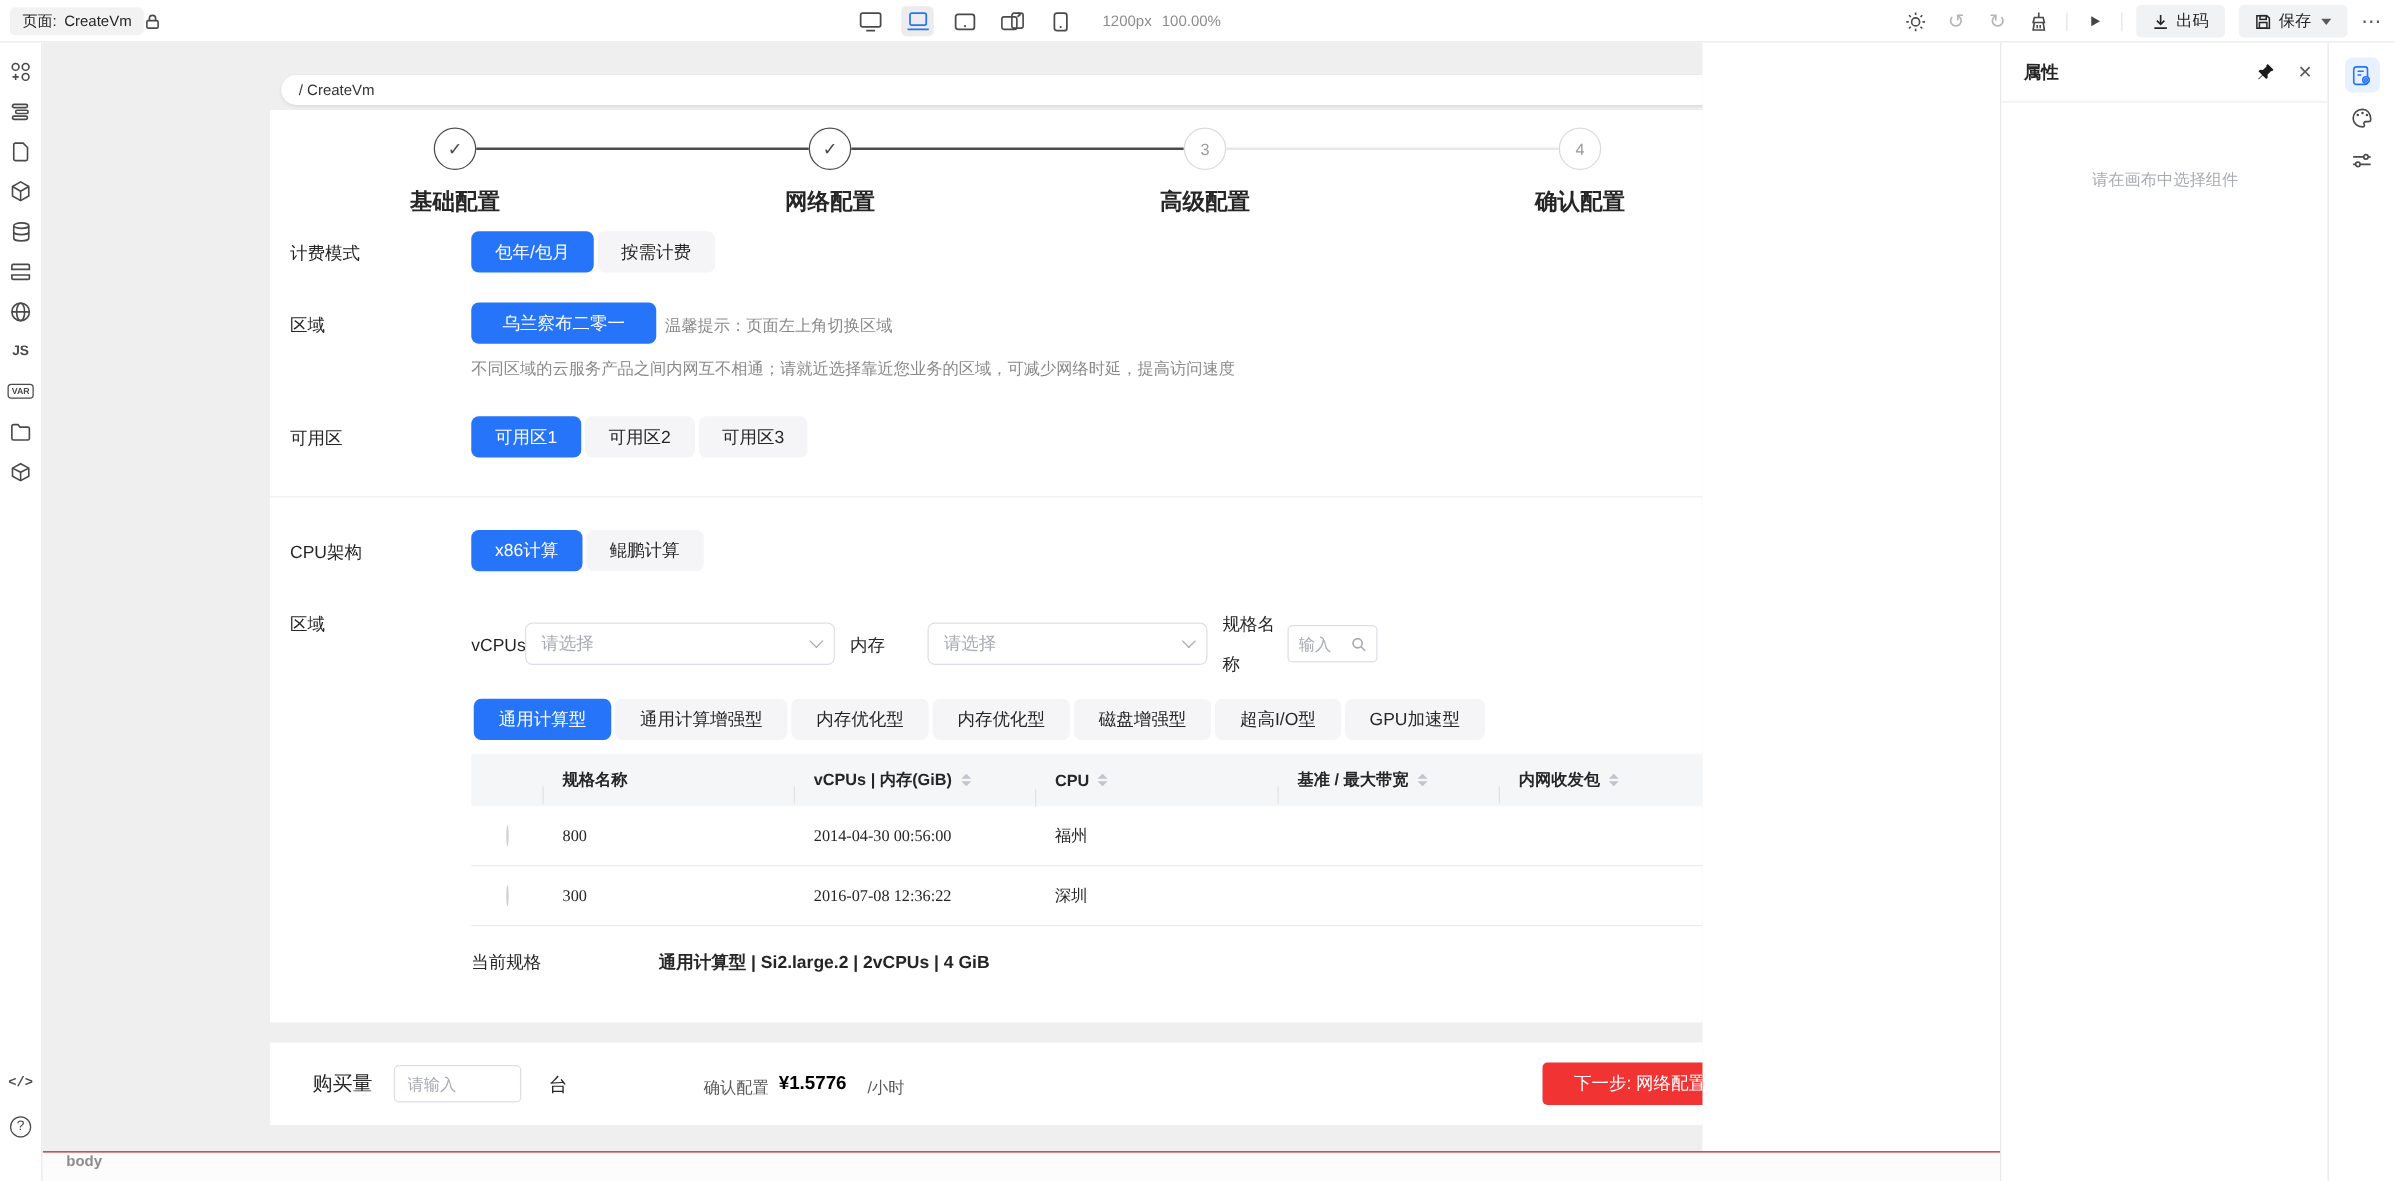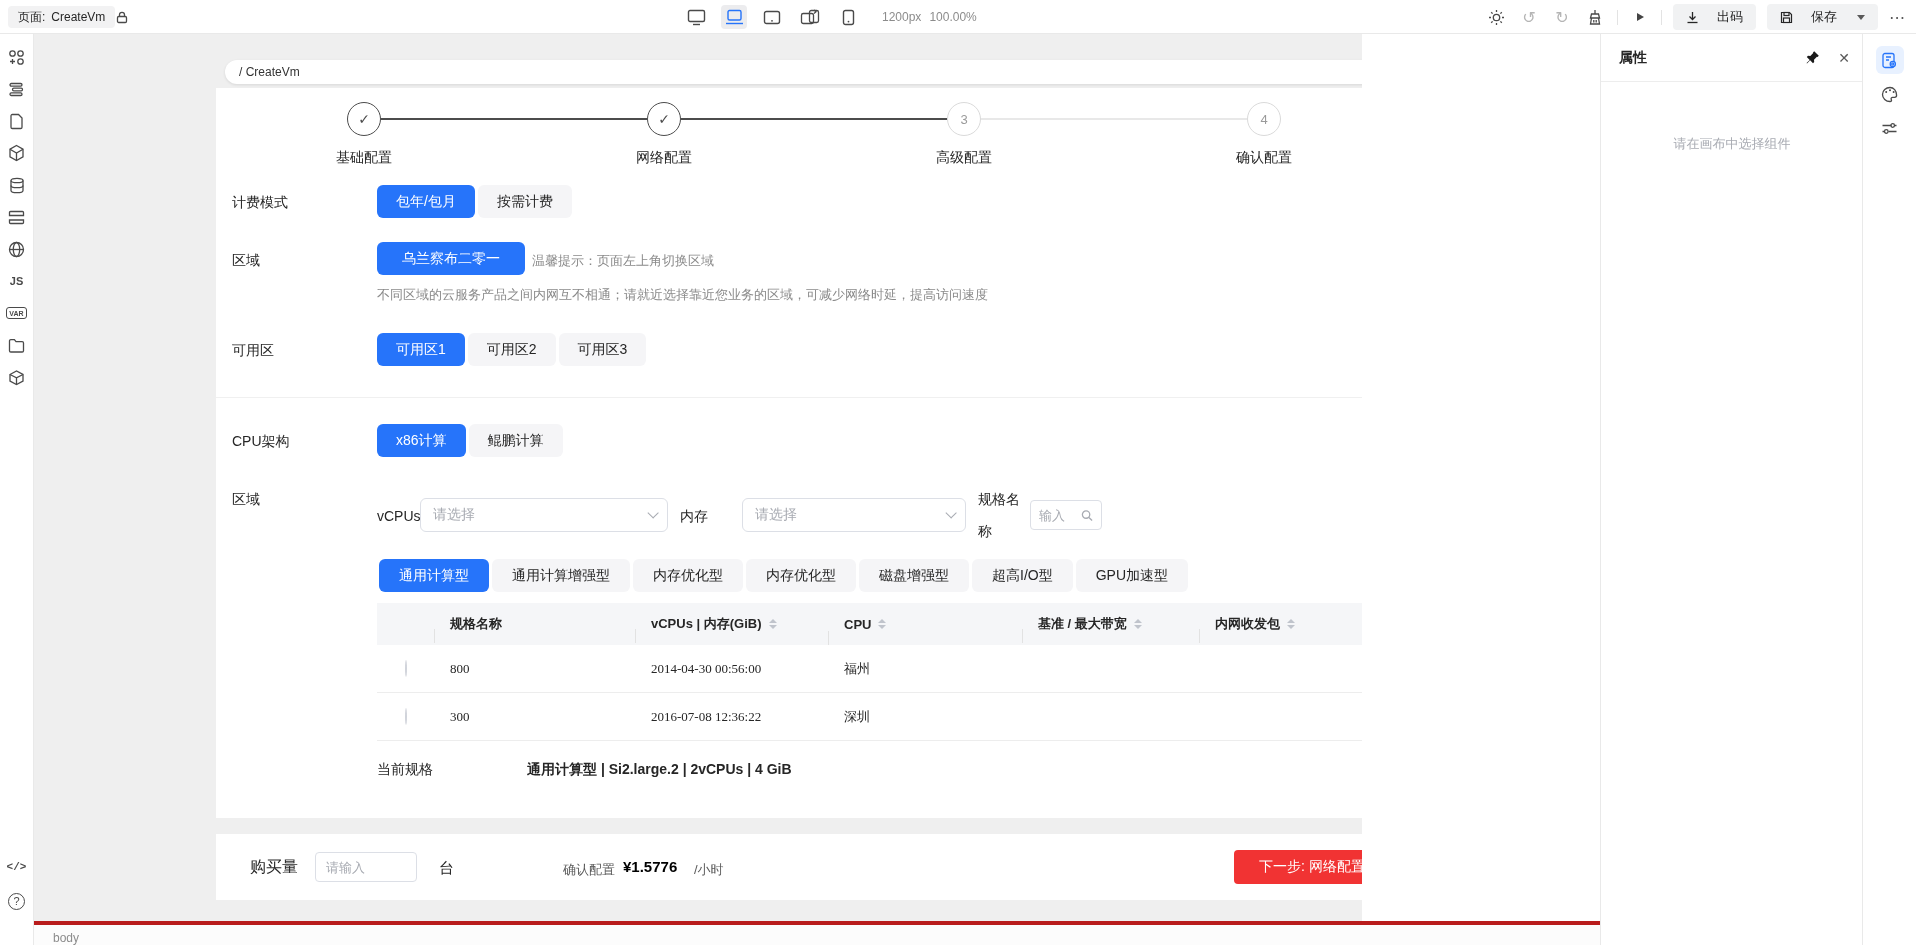--- a/index.html
+++ b/index.html
@@ -16,21 +16,21 @@
   .dev-ic.active { background:#ececee; color:#2674fa; }
   .size-text { position:absolute; left:882px; top:0; height:34px; display:flex; align-items:center; gap:8px; font-size:12px; color:#8c8c8c; }
   .right-tools { position:absolute; right:10px; top:0; height:34px; display:flex; align-items:center; gap:11px; }
   .tb-ic { width:22px; height:22px; display:flex; align-items:center; justify-content:center; color:#4a4a4a; font-size:15px; }
   .tb-ic.dim { color:#b5b5b5; font-size:16px; }
   .ai-ic { width:24px; height:24px; border-radius:8px; background:linear-gradient(120deg,#49a1ff,#8a5cf6); position:relative; }
   .ai-ic::after { content:""; position:absolute; left:5px; top:8px; width:14px; height:6px; background:#fff; border-radius:3px; }
   .vsep { width:1px; height:15px; background:#e3e3e3; }
   .play-ic { width:21px; height:21px; border:1.4px solid #444; border-radius:50%; display:flex; align-items:center; justify-content:center; }
   .play-ic i { width:0; height:0; border-left:7px solid #444; border-top:4.5px solid transparent; border-bottom:4.5px solid transparent; margin-left:2px; }
-  .tb-btn { height:26px; background:#f1f2f3; border-radius:4px; border:none; display:flex; align-items:center; gap:18px; padding:0 13px; font-size:13px; color:#262626; font-family:inherit; }
+  .tb-btn { height:26px; background:#f1f2f3; border-radius:4px; border:none; display:flex; align-items:center; gap:6px; padding:0 13px; font-size:13px; color:#262626; font-family:inherit; }
   .caret { width:0; height:0; border-left:4px solid transparent; border-right:4px solid transparent; border-top:5px solid #595959; margin-left:2px; }
   .more { font-size:16px; color:#595959; letter-spacing:1px; }
 
   
   .left-rail { position:absolute; left:0; top:34px; width:34px; height:911px; background:#fff; border-right:1px solid #e9e9e9; display:flex; flex-direction:column; align-items:center; padding-top:7px; z-index:4; }
   .rail-ic { width:30px; height:32px; display:flex; align-items:center; justify-content:center; color:#4a4a4a; }
   .rail-spacer { flex:1; }
   .rail-txt { font-size:11px; font-weight:600; color:#4a4a4a; }
   .var-box { font-size:7px; font-weight:700; color:#4a4a4a; border:1.2px solid #4a4a4a; border-radius:3px; padding:1.5px 2.5px; }
   .help-circ { width:17px; height:17px; border:1.4px solid #4a4a4a; border-radius:50%; display:flex; align-items:center; justify-content:center; font-size:11px; color:#4a4a4a; }
@@ -40,21 +40,21 @@
   .canvas-area { position:absolute; left:34px; top:34px; width:1328px; height:887px; background:#efefef; overflow:hidden; }
   .bread-pill { position:absolute; left:191px; top:26px; width:1180px; height:24px; background:#fff; border-radius:12px; box-shadow:0 1px 3px rgba(0,0,0,.1); display:flex; align-items:center; padding:0 14px; font-size:12px; color:#333; }
   .main-card { position:absolute; left:182px; top:54px; width:1198px; height:730px; background:#fff; }
   .purchase-card { position:absolute; left:182px; top:800px; width:1198px; height:66px; background:#fff; }
   .scroll-thumb { position:absolute; left:1382px; top:69px; width:5px; height:615px; border-radius:3px; background:#c7c7c7; }
 
   
   .step { position:absolute; top:14px; width:140px; text-align:center; }
   .step .circ { width:34px; height:34px; border-radius:50%; border:1.6px solid #4c4c4c; margin:0 auto; display:flex; align-items:center; justify-content:center; font-size:14px; color:#4c4c4c; background:#fff; position:relative; z-index:2; }
   .step.todo .circ { border-color:#dadada; color:#9a9a9a; font-size:13px; }
-  .step .slabel { margin-top:13px; font-size:14px; font-weight:400; color:#262626; }
+  .step .slabel { margin-top:13px; font-size:18px; font-weight:700; color:#262626; }
   .sline { position:absolute; top:30px; height:1.6px; background:#4c4c4c; z-index:1; }
   .sline.light { background:#e8e8e8; }
 
   .flabel { position:absolute; left:16px; font-size:14px; color:#262626; }
   .btn-group { position:absolute; display:flex; gap:3px; }
   .opt-btn { height:33px; border:none; border-radius:6px; background:#f5f5f7; color:#262626; font-size:14px; padding:0 19px; font-family:inherit; white-space:nowrap; }
   .opt-btn.sel { background:#2674fa; color:#ffffff; }
   .hint { position:absolute; font-size:13px; color:#8a8a8a; }
   .hr { position:absolute; left:0; width:1198px; height:1px; background:#f0f0f0; }
 
@@ -96,21 +96,21 @@
 
   
   .p-label { position:absolute; left:34px; top:23px; font-size:16px; font-weight:500; color:#262626; }
   .p-unit { position:absolute; left:223px; top:25px; font-size:15px; color:#262626; }
   .fee-label { position:absolute; left:347px; top:27px; font-size:13px; color:#595959; }
   .fee-price { position:absolute; left:407px; top:24px; font-size:15px; font-weight:700; color:#000000; }
   .fee-per { position:absolute; left:478px; top:27px; font-size:13px; color:#595959; }
   .next-btn { position:absolute; left:1018px; top:16px; width:156px; height:34px; background:#f13333; color:#fff; border:none; border-radius:4px; font-size:14px; font-family:inherit; }
 
   
-  .statusbar { position:absolute; left:34px; top:921px; width:1566px; height:24px; background:#fcfcfc; border-top:4px solid #b91c1c; display:flex; align-items:flex-end; }
+  .statusbar { position:absolute; left:34px; top:921px; width:1566px; height:24px; background:#fcfcfc; border-top:1px solid #b91c1c; display:flex; align-items:flex-start;font-weight:bold; }
   .statusbar span { margin-left:19px; font-size:12px; color:#8c8c8c; }
 
   
   .props-panel { position:absolute; left:1600px; top:34px; width:262px; height:911px; background:#fff; border-left:1px solid #e9e9e9; }
   .pp-head { height:48px; border-bottom:1px solid #ededed; display:flex; align-items:center; padding:0 12px 0 18px; }
   .pp-title { font-size:14px; font-weight:700; color:#262626; flex:1; }
   .pp-close { font-size:14px; color:#595959; margin-left:18px; }
   .pp-hint { position:absolute; left:0; top:101px; width:262px; text-align:center; font-size:13px; color:#a8abb2; }
 
   .right-strip { position:absolute; left:1862px; top:34px; width:54px; height:911px; background:#fff; border-left:1px solid #e9e9e9; display:flex; flex-direction:column; align-items:center; padding-top:12px; gap:6px; }

